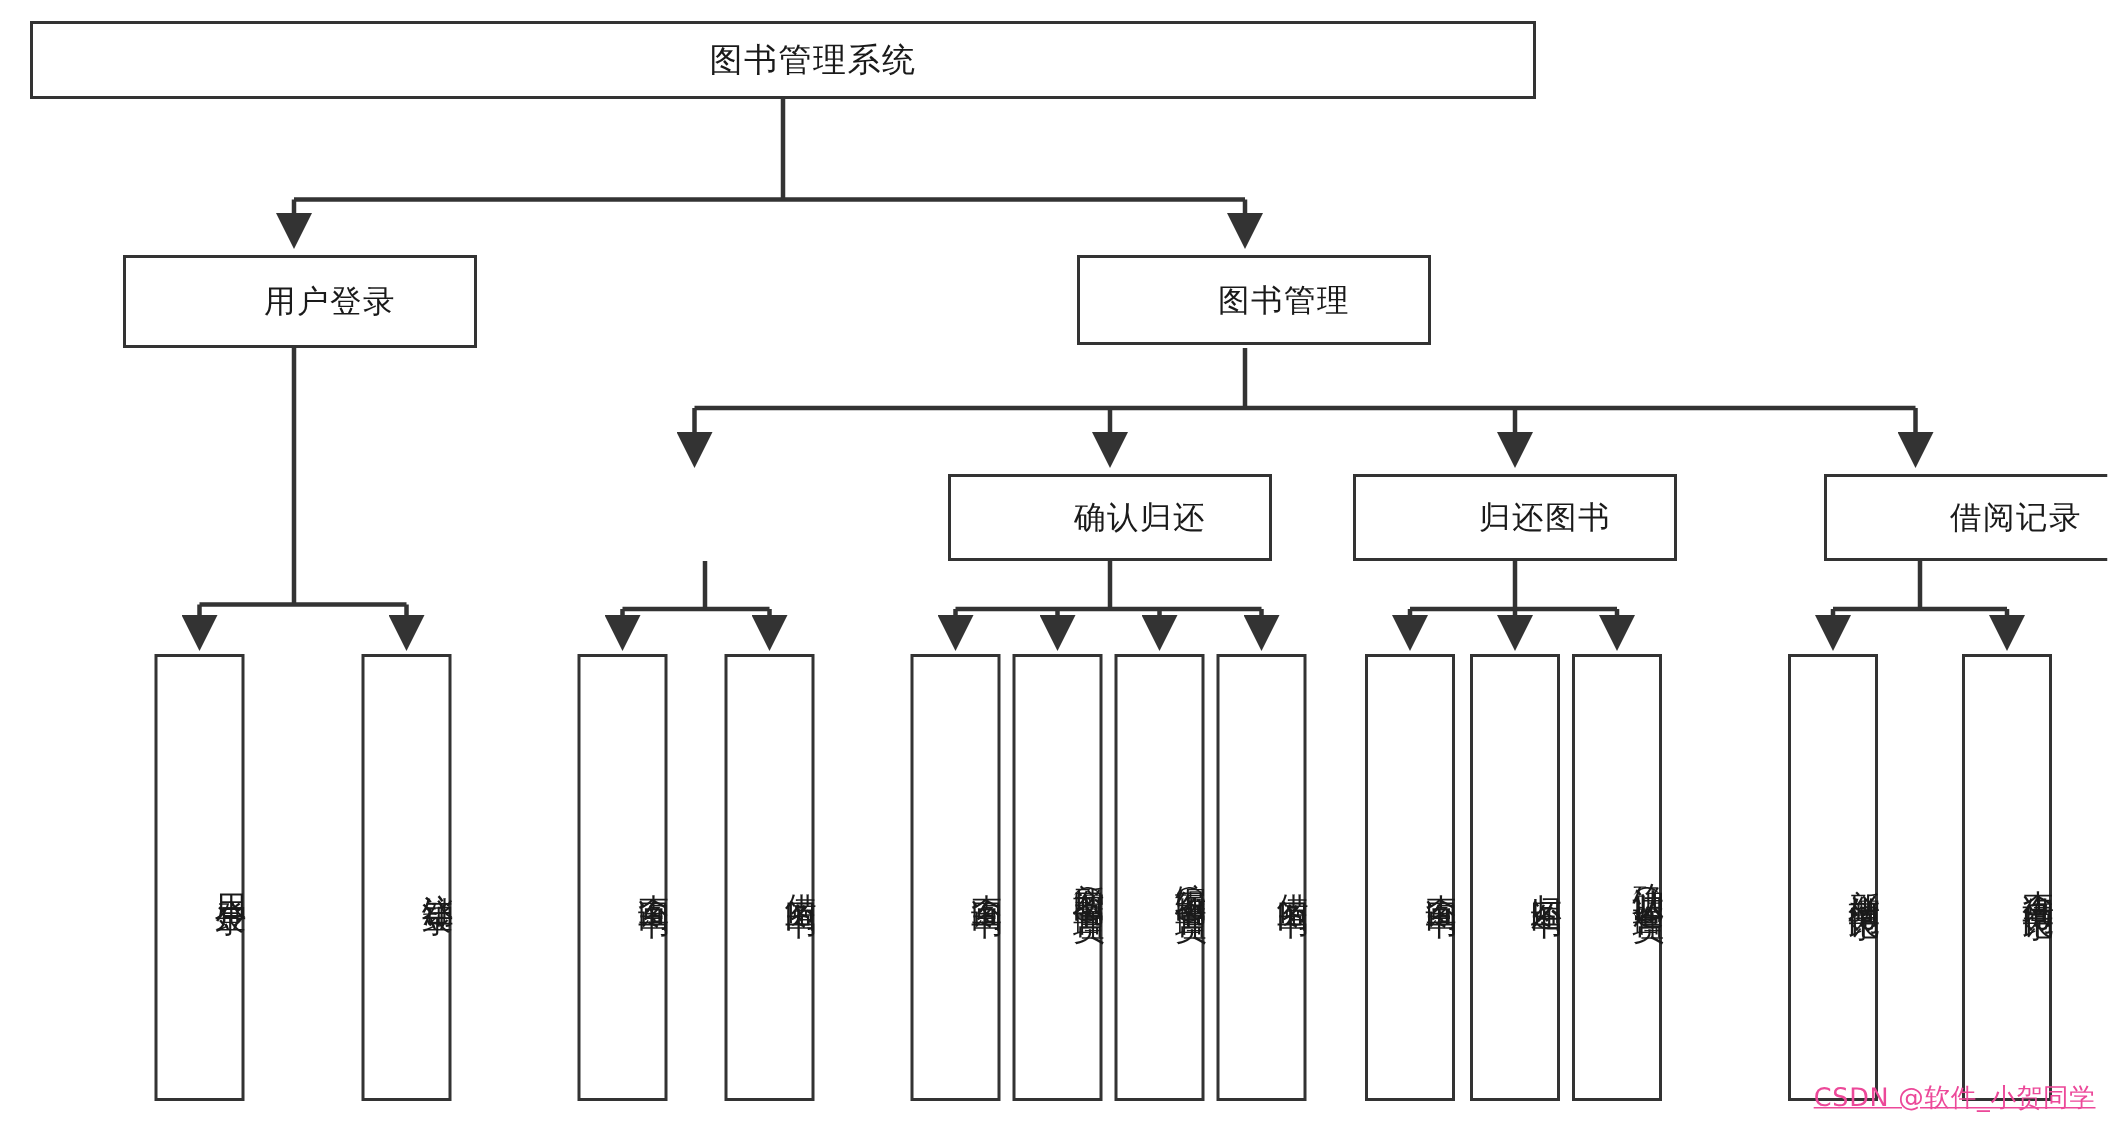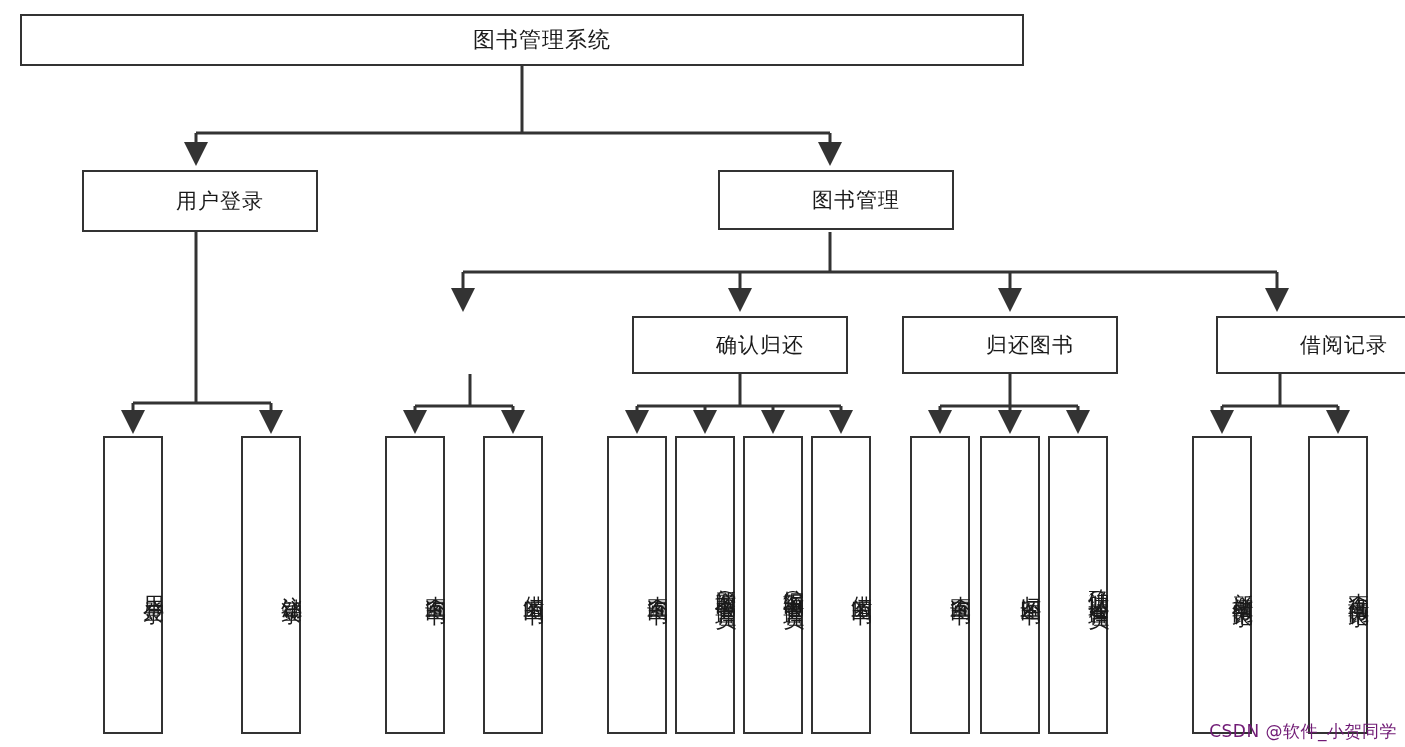--- a/index.html
+++ b/index.html
@@ -49,23 +49,24 @@
     left:0;top:0;
     width:1405px;height:747px;
     pointer-events:none;
   }
   
   #watermark{
     position:absolute;
     right:8px;
     bottom:4px;
     font-size:17px;
-    color:#701a75;
+    color:#ec4899;
     letter-spacing:.5px;
     white-space:nowrap;
+    text-decoration:underline;
   }
 </style>
 </head>
 <body>
 
 <div id="canvas">
 
   <svg id="wires" viewBox="0 0 1405 747" xmlns="http://www.w3.org/2000/svg">
     <defs>
       <marker id="arrow" viewBox="0 0 12 12" refX="10" refY="6" markerWidth="8" markerHeight="8" orient="auto-start-reverse">

